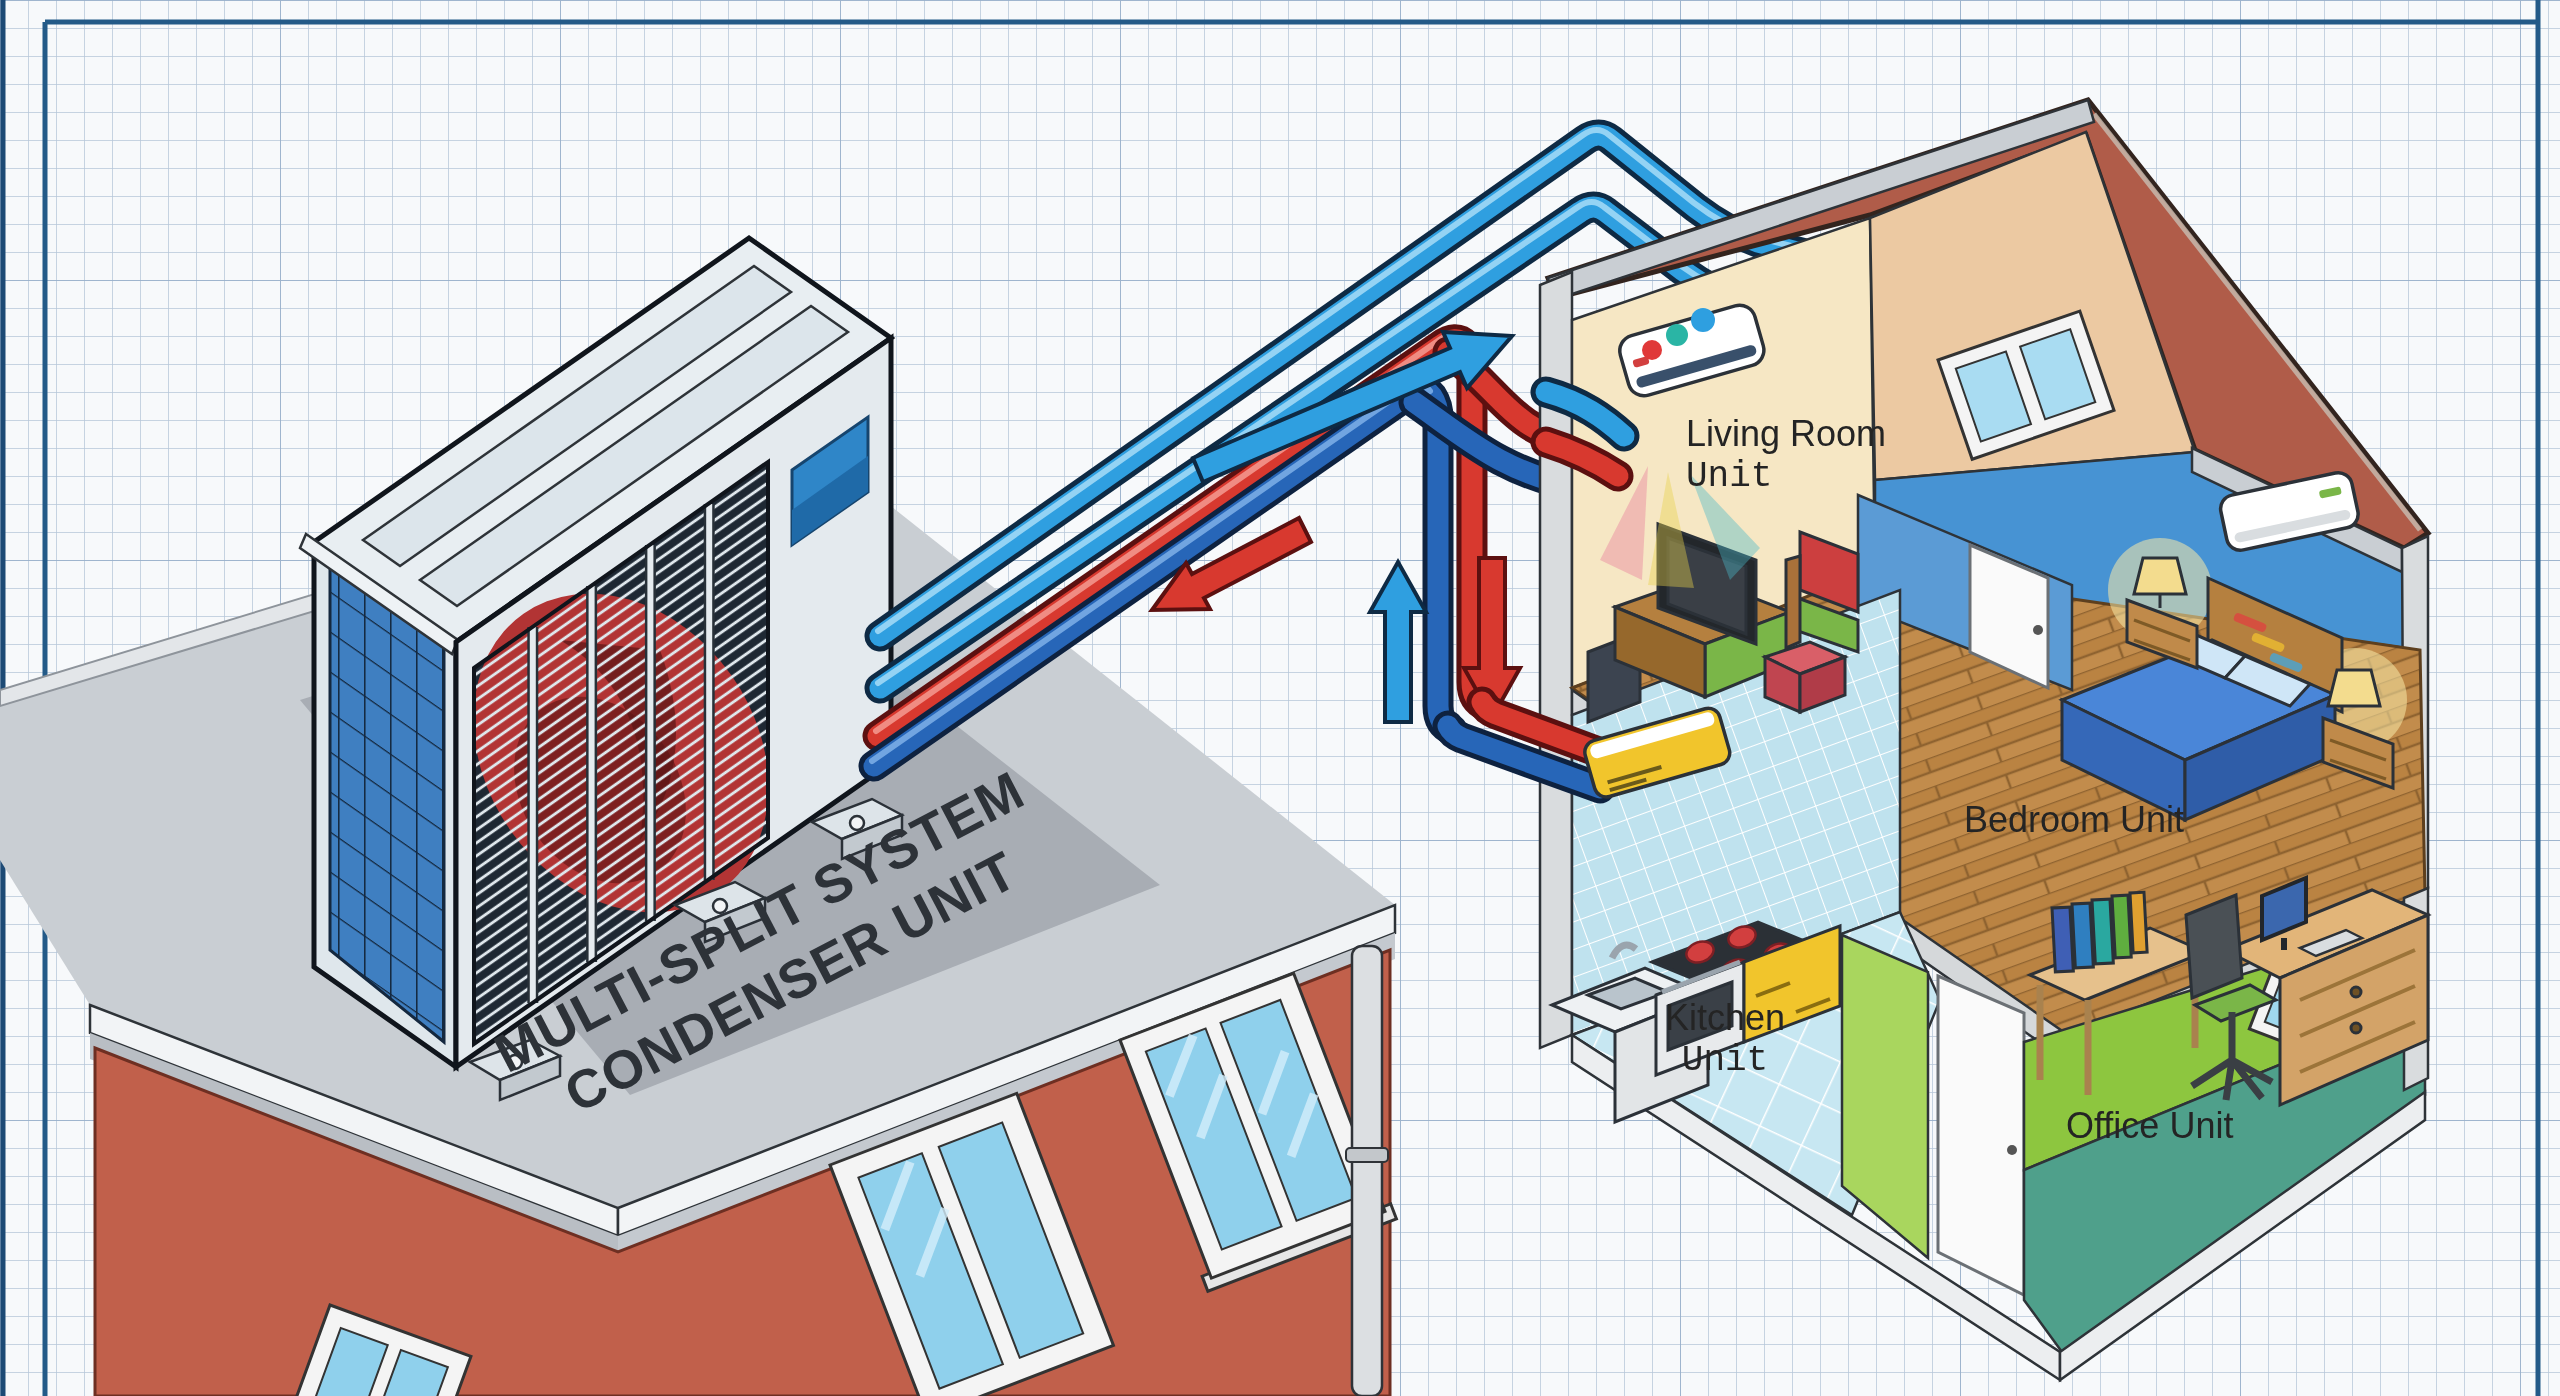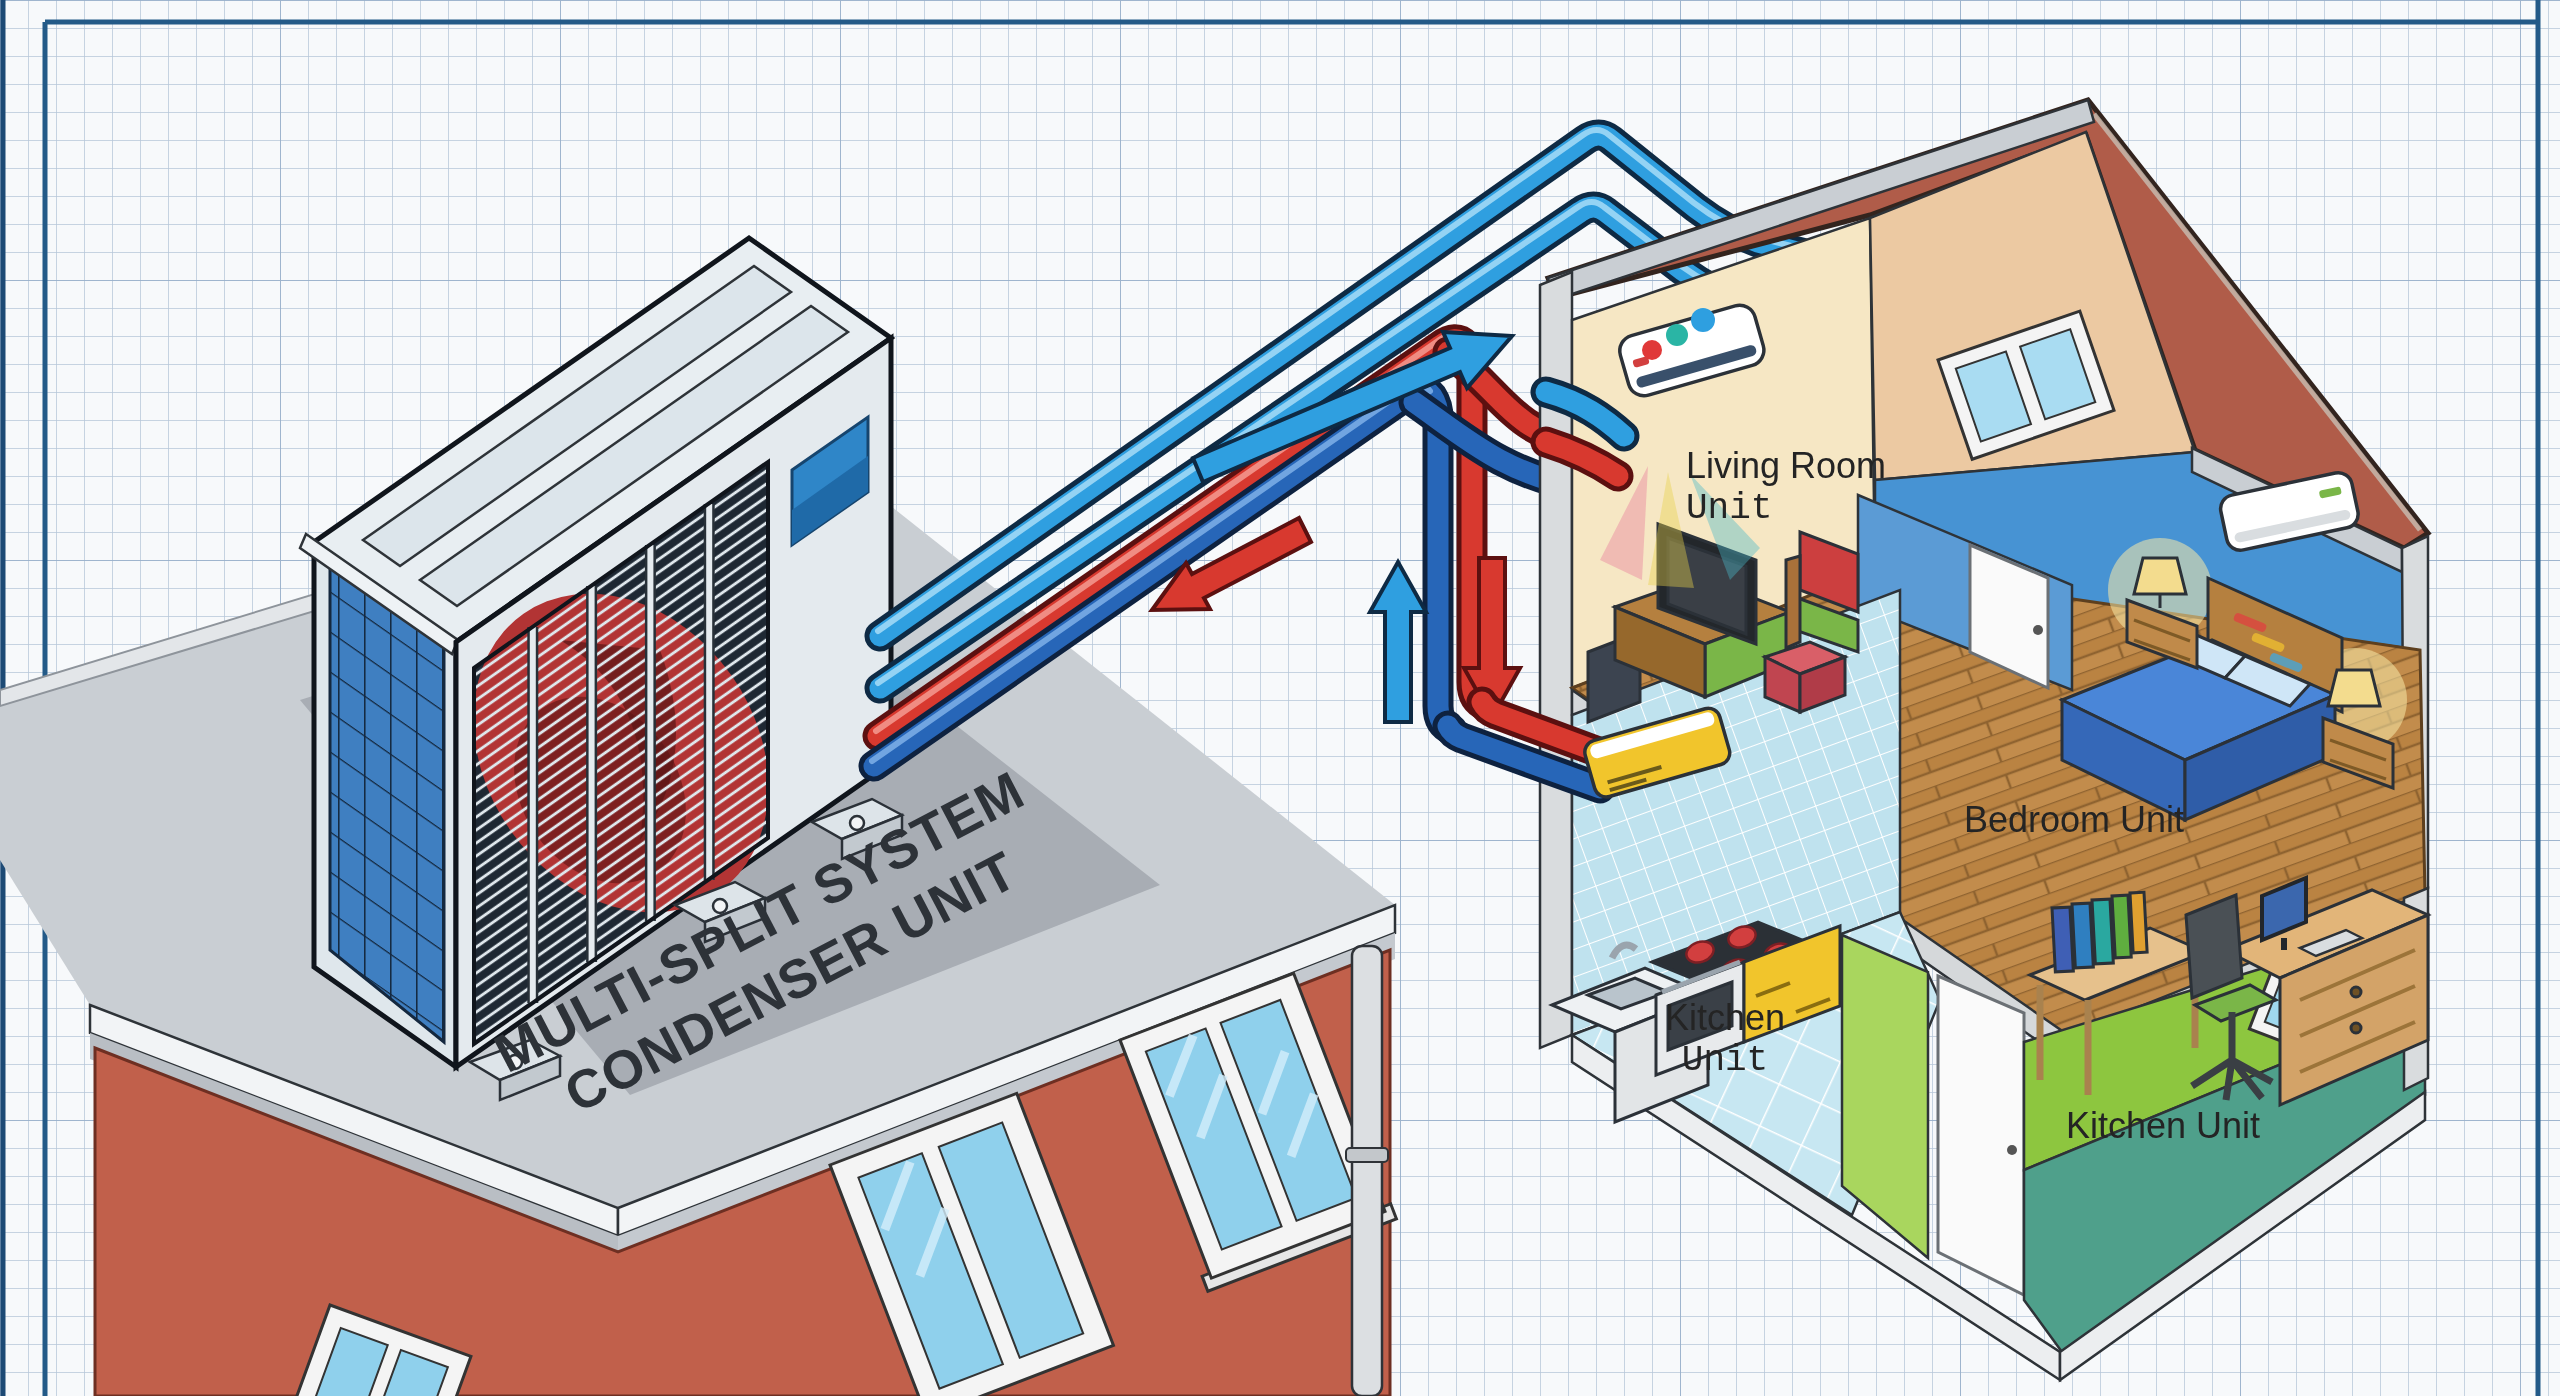--- a/index.html
+++ b/index.html
@@ -375,31 +375,31 @@
       <circle cx="1703" cy="320" r="12" fill="#2e9fe0"></circle>
     </g>
   </g>
 </svg>
 
   <div id="roof-label">
     <span>MULTI-SPLIT SYSTEM</span><br>
     <span>CONDENSER UNIT</span>
   </div>
 
-  <div class="lbl" style="left:1686px;top:444px;">
+  <div class="lbl" style="left:1686px;top:412px;">
     <span>Living Room</span>
     <span class="l2">Unit</span>
   </div>
 
   <div class="lbl" style="left:1964px;top:798px;">
     <span>Bedroom Unit</span>
   </div>
 
   <div class="lbl" id="kitchen-label" style="left:1630px;top:972px;">
     <span>Kitchen</span>
     <span class="l2">Unit</span>
   </div>
 
   <div class="lbl" style="left:2066px;top:1104px;">
-    <span>Kitchen Unit</span>
+    <span>Office Unit</span>
   </div>
 
 </div>
 
 </body></html>

